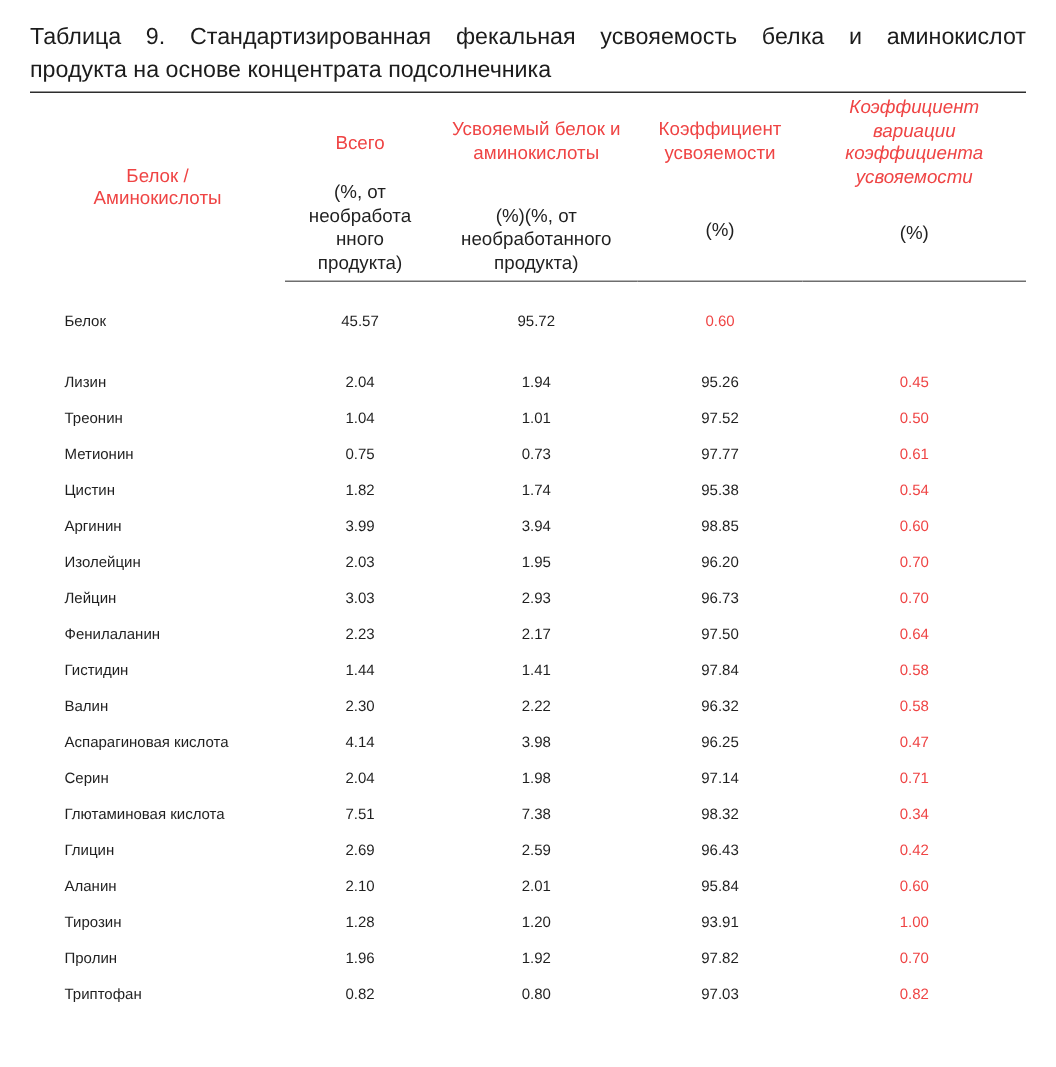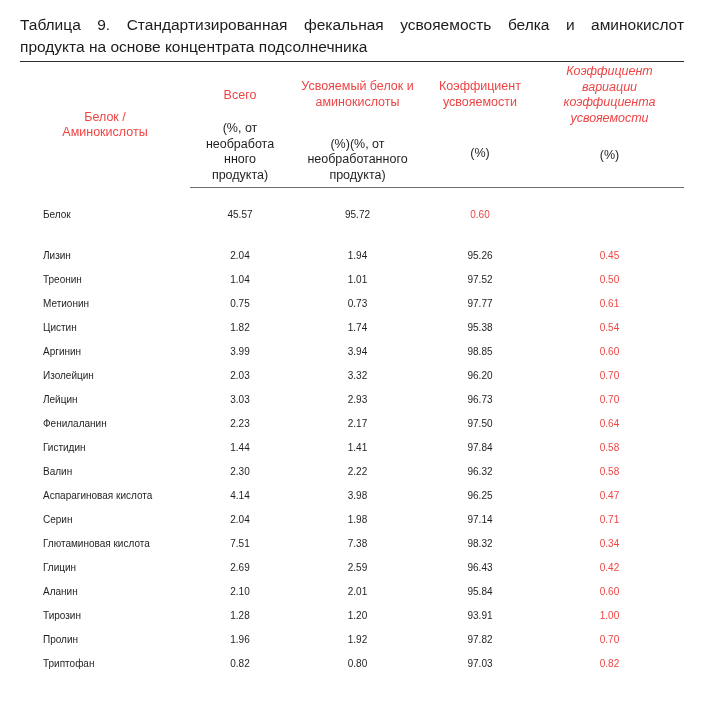--- a/index.html
+++ b/index.html
@@ -173,21 +173,21 @@
     <div class="cell-name">Аргинин</div>
     <div class="cell-num">3.99</div>
     <div class="cell-num">3.94</div>
     <div class="cell-num">98.85</div>
     <div class="cell-cv">0.60</div>
   </div>
 
   <div class="row">
     <div class="cell-name">Изолейцин</div>
     <div class="cell-num">2.03</div>
-    <div class="cell-num">3.32</div>
+    <div class="cell-num">1.95</div>
     <div class="cell-num">96.20</div>
     <div class="cell-cv">0.70</div>
   </div>
 
   <div class="row">
     <div class="cell-name">Лейцин</div>
     <div class="cell-num">3.03</div>
     <div class="cell-num">2.93</div>
     <div class="cell-num">96.73</div>
     <div class="cell-cv">0.70</div>

